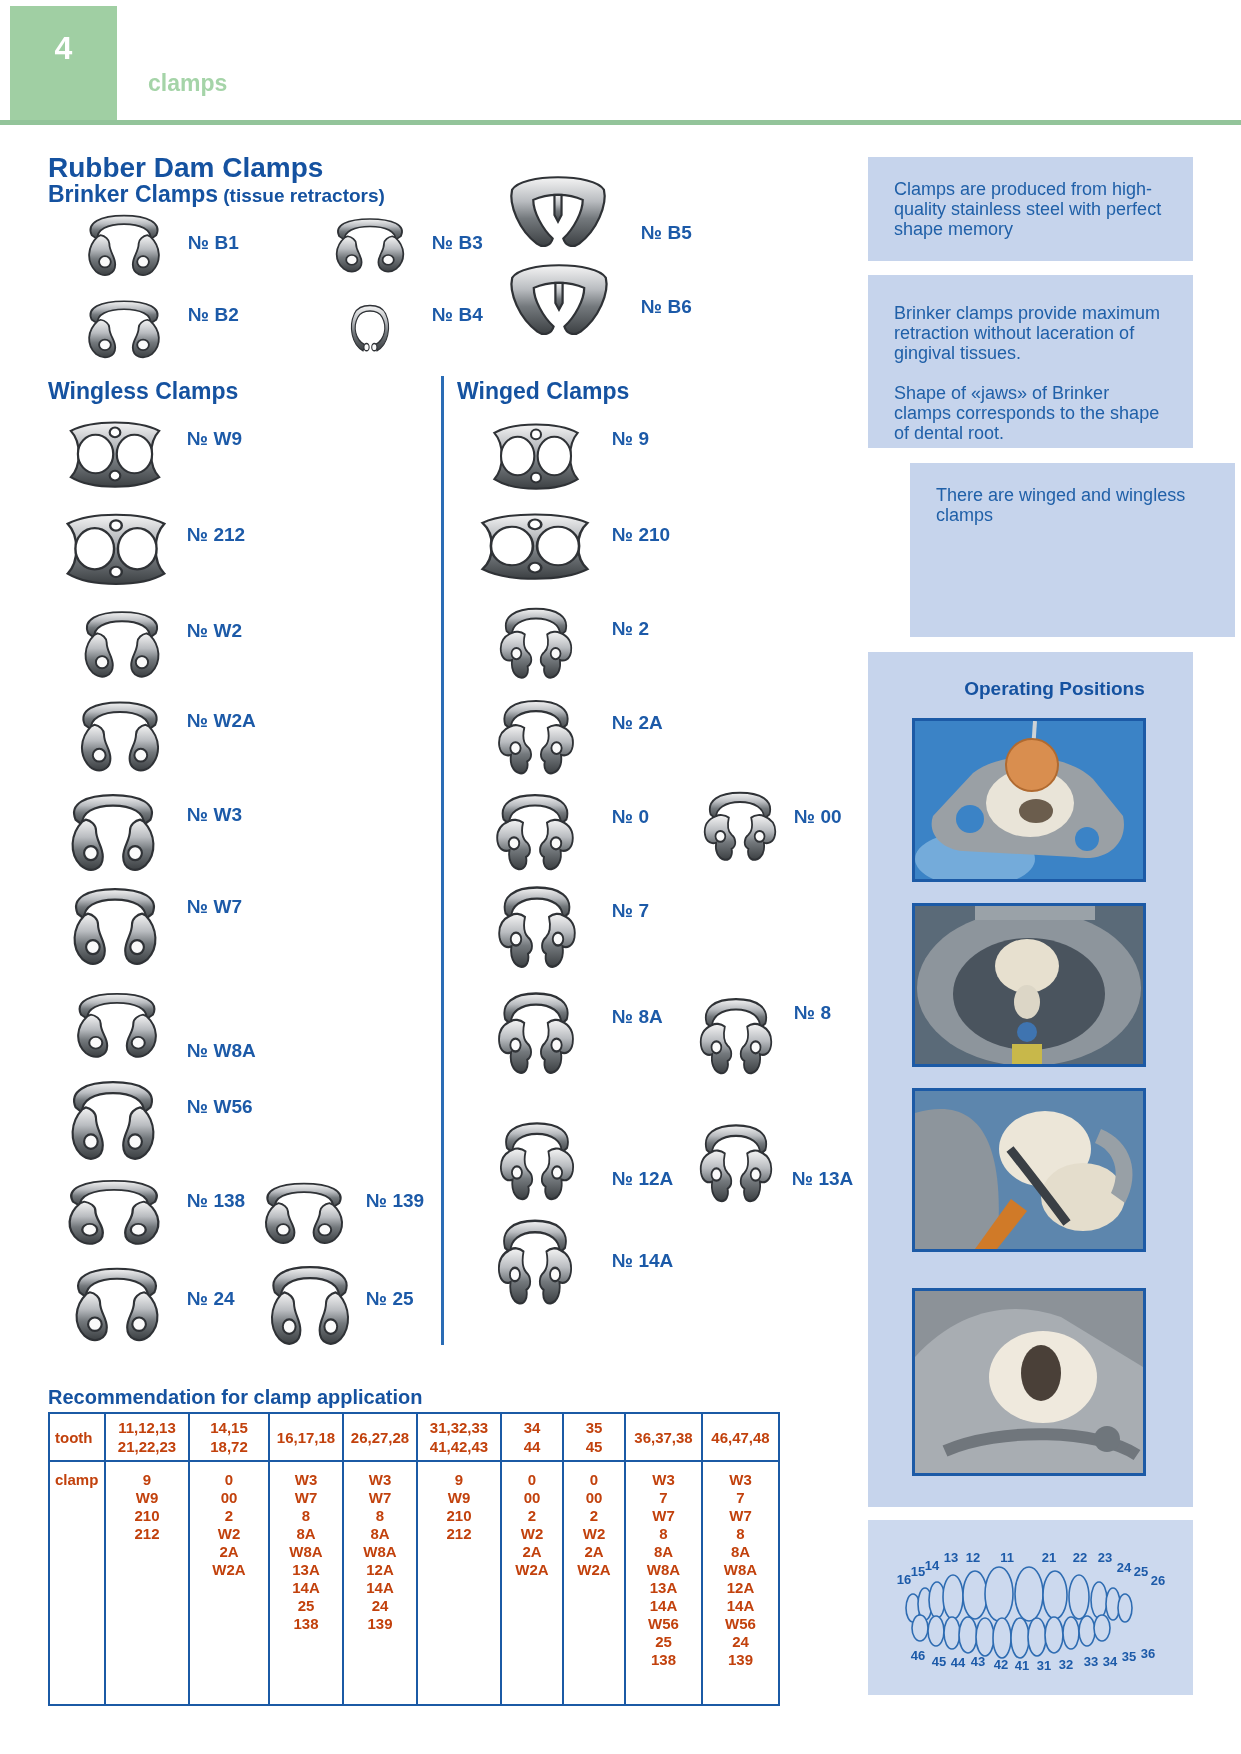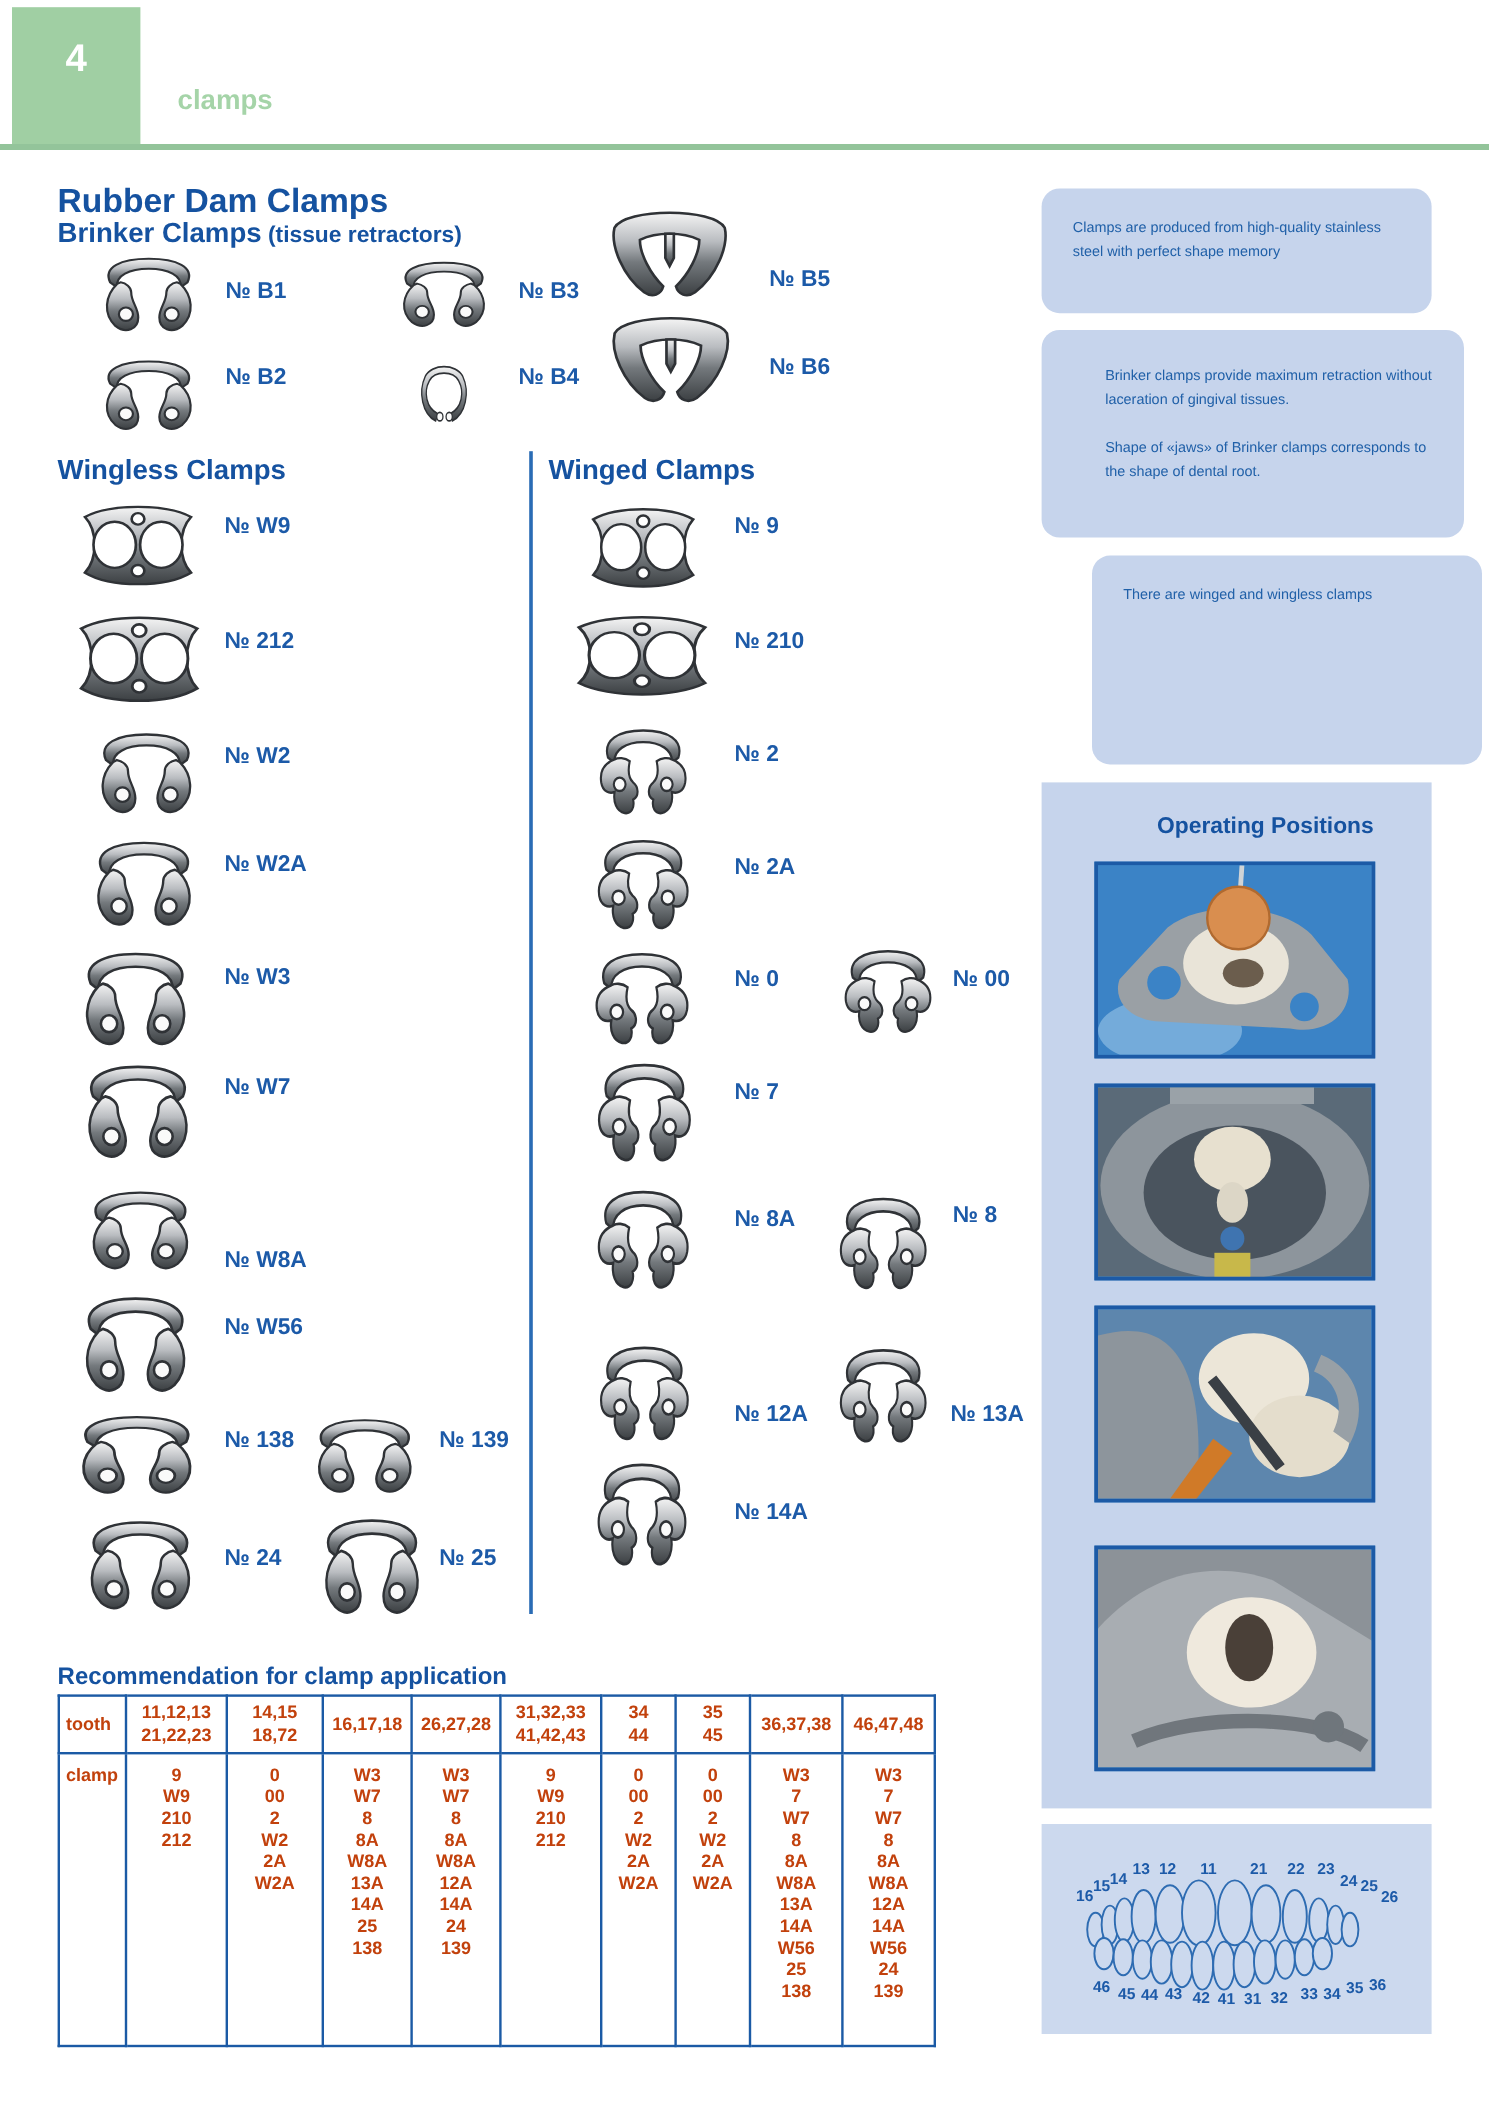--- a/index.html
+++ b/index.html
@@ -28,21 +28,21 @@
   table.rec{position:absolute;left:48px;top:1412px;border-collapse:collapse;table-layout:fixed;
             color:#c2410c;font-weight:bold;font-size:15px;font-family:"Liberation Sans",sans-serif;}
   table.rec th,table.rec td{border:2px solid #1b5aa5;padding:0;text-align:center;}
   table.rec th{height:46px;vertical-align:middle;line-height:19px;}
   table.rec td{height:233px;vertical-align:top;padding-top:9px;line-height:18px;}
   table.rec td.rl{text-align:left;padding-left:5px;}
   table.rec th.rl{text-align:left;padding-left:5px;}
   .cellvals{white-space:pre-line;}
   
   .ibox{position:absolute;left:868px;width:325px;background:#c6d4ec;color:#2060a8;
-        font-size:12px;line-height:20px;border-radius:15px;}
+        font-size:18px;line-height:20px;}
   .ibox .pad{padding:22px 22px 0 26px;}
   .ibox p{margin:0 0 20px 0;}
   .opbox{position:absolute;left:868px;top:652px;width:325px;height:855px;background:#c6d4ec;}
   .optitle{position:absolute;left:0;top:26px;width:373px;text-align:center;color:#1552a0;
            font-size:19px;font-weight:bold;}
   .photo{position:absolute;left:44px;width:228px;height:158px;border:3px solid #1c5aa6;
          overflow:hidden;background:#3b83c6;}
   .photo svg{display:block;width:100%;height:100%;}
   .teethbox{position:absolute;left:868px;top:1520px;width:325px;height:175px;background:#ccd9ee;}
   .teethbox svg{display:block;width:100%;height:100%;}
@@ -427,21 +427,21 @@
           </td>
     </tr>
   </tbody>
     </table>
 
   <div class="ibox" style="top:157px;height:104px;">
     <div class="pad">
         <p>Clamps are produced from high-quality stainless steel with perfect shape memory</p>
       </div>
   </div>
-  <div class="ibox" style="top:275px;height:173px;padding-left:27px;">
+  <div class="ibox" style="top:275px;height:173px;">
     <div class="pad" style="padding-top:28px;">
       <p>Brinker clamps provide maximum retraction without laceration of gingival tissues.</p>
       <p>Shape of «jaws» of Brinker clamps corresponds to the shape of dental root.</p>
     </div>
   </div>
   <div class="ibox" style="top:463px;height:174px;margin-left:42px;">
     <div class="pad">
         <p>There are winged and wingless clamps</p>
       </div>
   </div>

